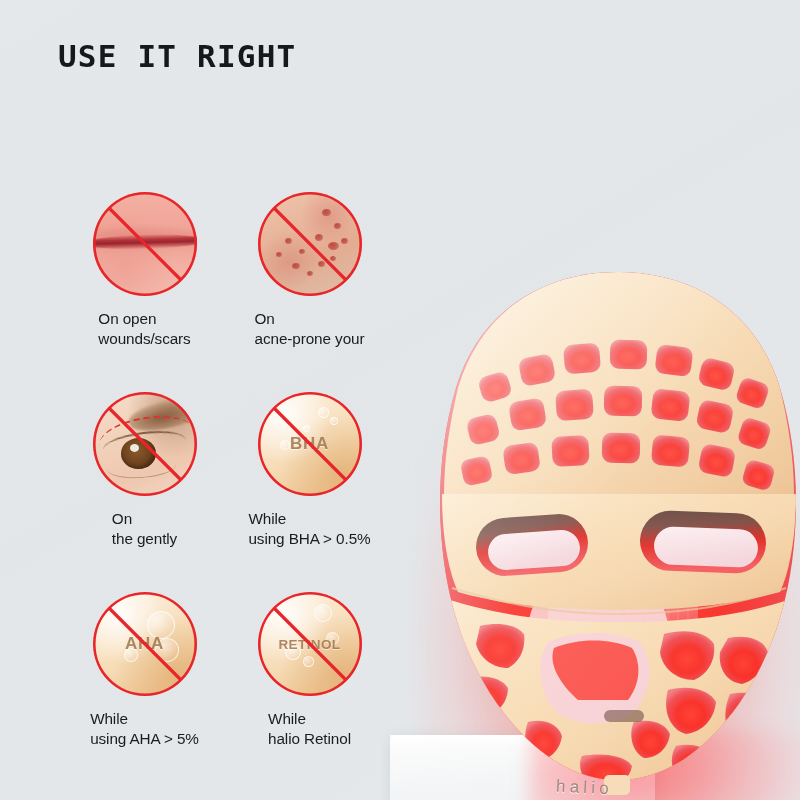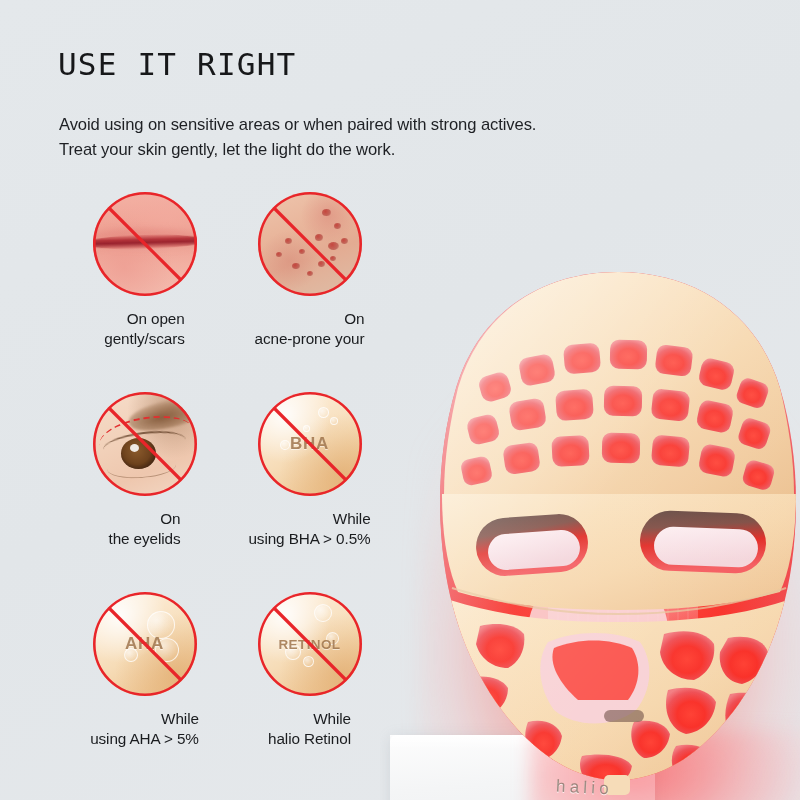--- a/index.html
+++ b/index.html
@@ -91,24 +91,24 @@
     top: 60px;
     width: 382px;
     height: 520px;
   }
   .mask-svg { display: block; width: 100%; height: 100%; overflow: visible; }
 
   
   .headline {
     position: absolute;
     left: 58px;
-    top: 49px;
+    top: 41px;
     font-family: "DejaVu Sans Mono", "Liberation Mono", monospace;
     font-size: 31px;
-    font-weight: 400;
+    font-weight: 700;
     letter-spacing: 1.2px;
     color: #17181a;
     line-height: 1;
     white-space: nowrap;
   }
 
   .subcopy {
     position: absolute;
     left: 59px;
     top: 112px;
@@ -148,21 +148,21 @@
   .warn-img { position: absolute; inset: 0; width: 100%; height: 100%; }
   .ring-svg {
     position: absolute;
     left: -2px; top: -2px;
     width: 108px; height: 108px;
     overflow: visible;
   }
 
   .warn-label {
     margin-top: 13px;
-    text-align: right;
+    text-align: left;
     font-size: 15.3px;
     line-height: 20px;
     color: #1a1c1f;
     letter-spacing: -0.1px;
     white-space: nowrap;
   }
 
   
   .img-wound {
     background:
@@ -483,40 +483,36 @@
 
         <rect x="176" y="505" width="26" height="20" rx="5" fill="#f6dcb8"></rect>
       </svg>
 
       <div class="halio-mark">halio</div>
     </div>
   </div>
 
   <div class="headline">USE IT RIGHT</div>
 
-  <div class="subcopy">
-    <div>Avoid using on sensitive areas or when paired with strong actives.</div>
-    <div>Treat your skin gently, let the light do the work.</div>
-  </div>
 
   <div class="warn-grid">
 
     <div class="warn-row">
 
       <div class="warn-cell">
         <div class="warn-circle">
           <div class="warn-img img-wound"></div>
           <svg class="ring-svg" viewBox="0 0 108 108">
             <circle cx="54" cy="54" r="51" fill="none" stroke="#e8252a" stroke-width="3.2"></circle>
             <line x1="18" y1="18" x2="90" y2="90" stroke="#e8252a" stroke-width="3.2"></line>
           </svg>
         </div>
         <div class="warn-label">
           <div>On open</div>
-          <div>gently/scars</div>
+          <div>wounds/scars</div>
         </div>
       </div>
 
       <div class="warn-cell">
         <div class="warn-circle">
           <div class="warn-img img-acne">
             <span class="spot" style="left:62%;top:16%;width:9px;height:7px;"></span>
             <span class="spot" style="left:74%;top:30%;width:7px;height:6px;"></span>
             <span class="spot" style="left:55%;top:40%;width:8px;height:7px;"></span>
             <span class="spot" style="left:68%;top:48%;width:11px;height:8px;"></span>
@@ -552,21 +548,21 @@
             <span class="lower-lash"></span>
             <span class="crease-dash"></span>
           </div>
           <svg class="ring-svg" viewBox="0 0 108 108">
             <circle cx="54" cy="54" r="51" fill="none" stroke="#e8252a" stroke-width="3.2"></circle>
             <line x1="18" y1="18" x2="90" y2="90" stroke="#e8252a" stroke-width="3.2"></line>
           </svg>
         </div>
         <div class="warn-label">
           <div>On</div>
-          <div>the eyelids</div>
+          <div>the gently</div>
         </div>
       </div>
 
       <div class="warn-cell">
         <div class="warn-circle">
           <div class="warn-img img-serum">
             <span class="bubble" style="left:58%;top:14%;width:9px;height:9px;"></span>
             <span class="bubble" style="left:70%;top:24%;width:6px;height:6px;"></span>
             <span class="bubble" style="left:22%;top:46%;width:8px;height:8px;"></span>
             <span class="bubble" style="left:44%;top:32%;width:5px;height:5px;"></span>

